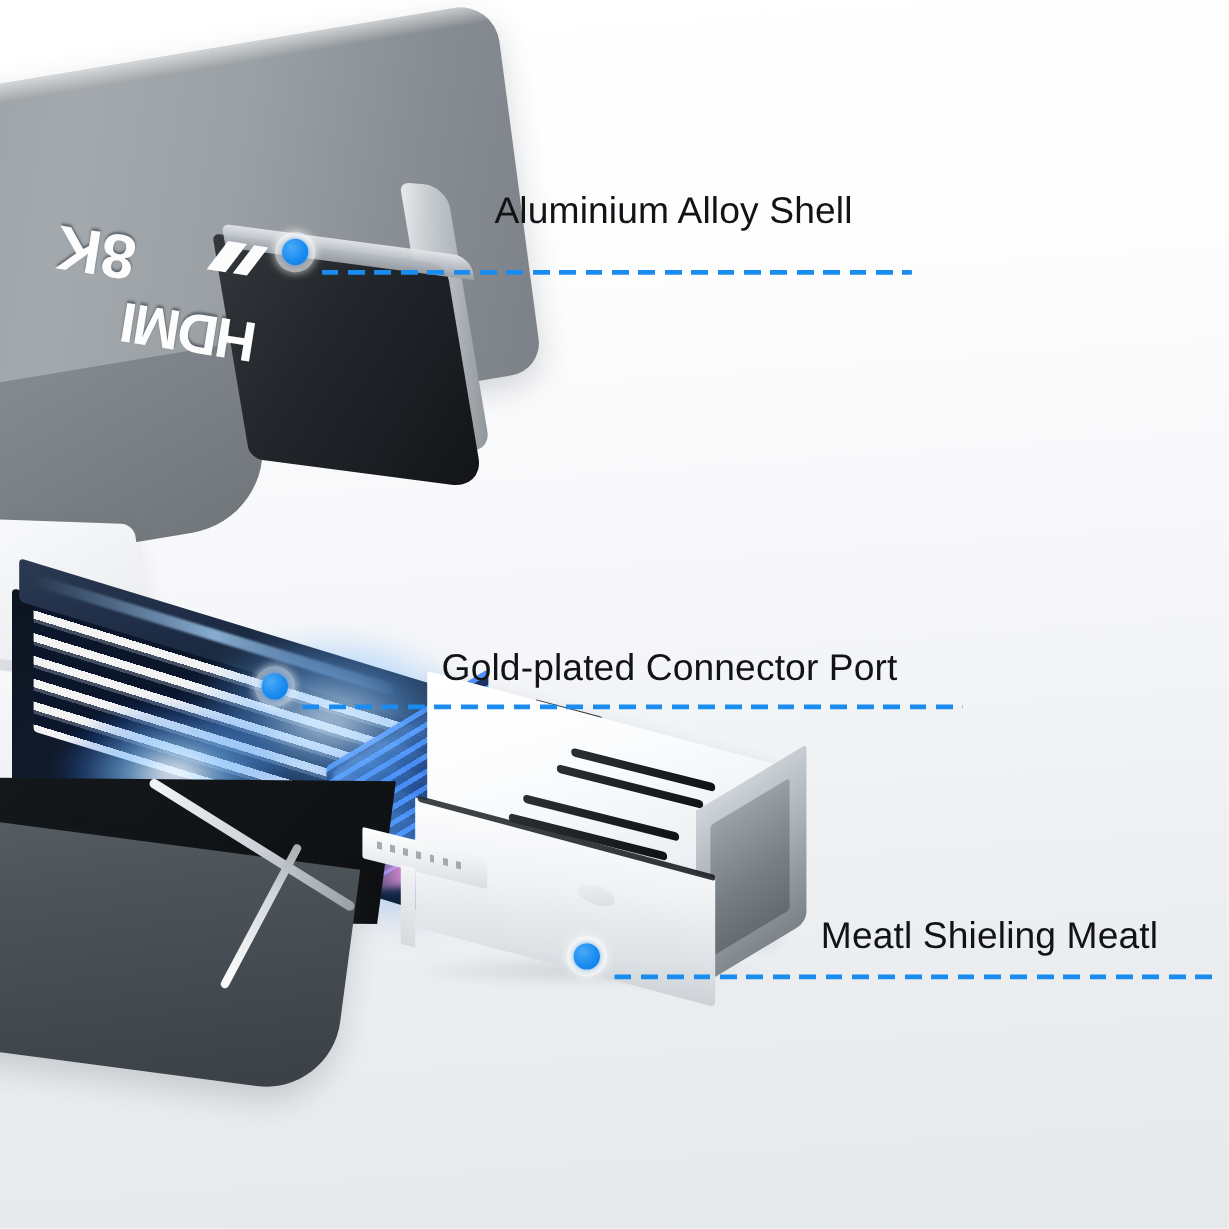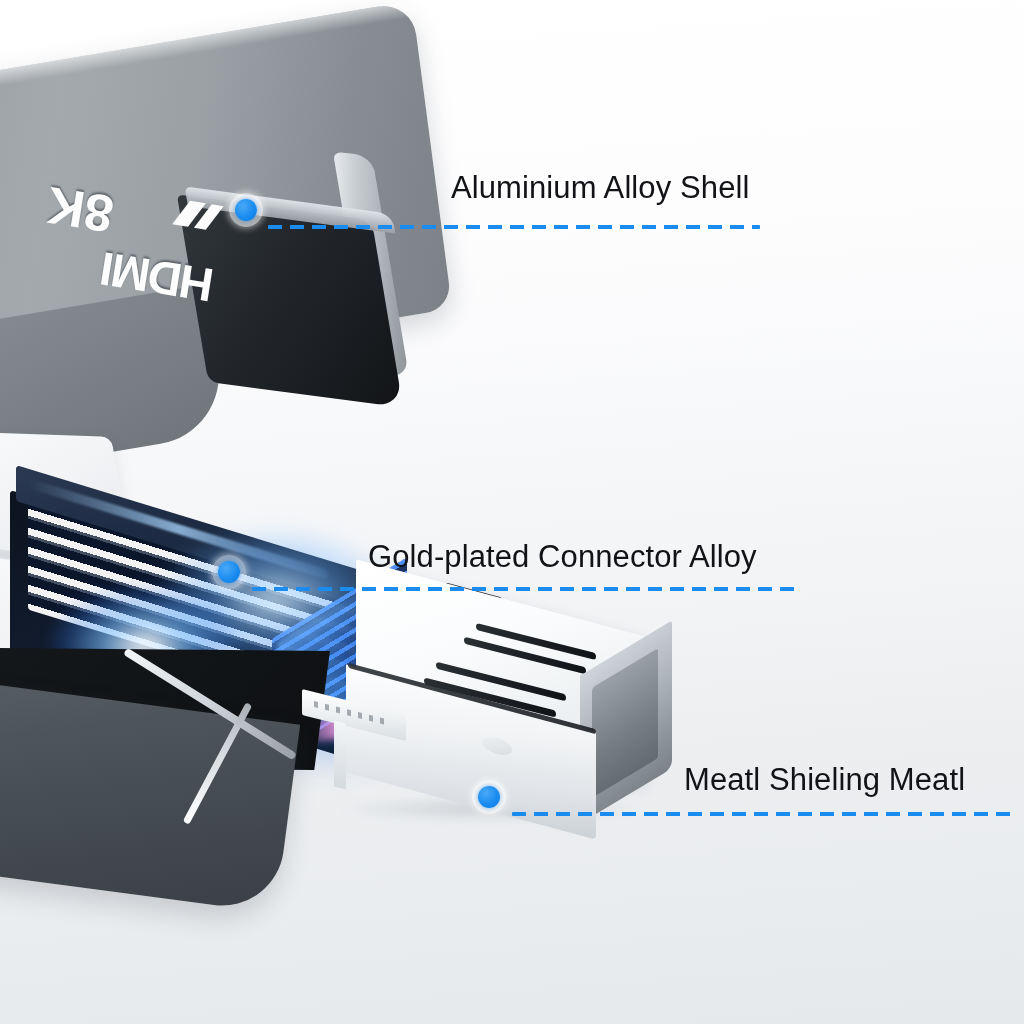--- a/index.html
+++ b/index.html
@@ -358,30 +358,30 @@
     </div>
 
   </div>
 
   <div>
     <div class="dot-wrap" id="dot-1" style="left: 229px; top: 193px;">
       <div class="dot-halo"></div>
       <div class="dot-core"></div>
     </div>
     <div class="leader" id="line-1" style="left: 268px; top: 225px; width: 492px; height: 4px; background-image: repeating-linear-gradient(to right, rgb(26, 140, 240) 0px, rgb(26, 140, 240) 14px, rgba(0, 0, 0, 0) 14px, rgba(0, 0, 0, 0) 22px);"></div>
-    <div class="callout-label" id="label-1" style="left: 412px; top: 172px; font-size: 31px; color: rgb(18, 19, 22); margin-left: 39px;">Aluminium Alloy Shell</div>
+    <div class="callout-label" id="label-1" style="left: 412px; top: 160px; font-size: 31px; color: rgb(18, 19, 22);">Aluminium Alloy Shell</div>
   </div>
 
   <div>
     <div class="dot-wrap on-dark" id="dot-2" style="left: 212px; top: 555px;">
       <div class="dot-halo"></div>
       <div class="dot-core"></div>
     </div>
     <div class="leader" id="line-2" style="left: 252px; top: 587px; width: 550px; height: 4px; background-image: repeating-linear-gradient(to right, rgb(26, 140, 240) 0px, rgb(26, 140, 240) 14px, rgba(0, 0, 0, 0) 14px, rgba(0, 0, 0, 0) 22px);"></div>
-    <div class="callout-label" id="label-2" style="left: 368px; top: 541px; font-size: 31px; color: rgb(18, 19, 22);">Gold-plated Connector Alloy</div>
+    <div class="callout-label" id="label-2" style="left: 368px; top: 541px; font-size: 31px; color: rgb(18, 19, 22);">Gold-plated Connector Port</div>
   </div>
 
   <div>
     <div class="dot-wrap" id="dot-3" style="left: 472px; top: 780px;">
       <div class="dot-halo"></div>
       <div class="dot-core"></div>
     </div>
     <div class="leader" id="line-3" style="left: 512px; top: 812px; width: 500px; height: 4px; background-image: repeating-linear-gradient(to right, rgb(26, 140, 240) 0px, rgb(26, 140, 240) 14px, rgba(0, 0, 0, 0) 14px, rgba(0, 0, 0, 0) 22px);"></div>
     <div class="callout-label" id="label-3" style="left: 684px; top: 764px; font-size: 31px; color: rgb(18, 19, 22);">Meatl Shieling Meatl</div>
   </div>

